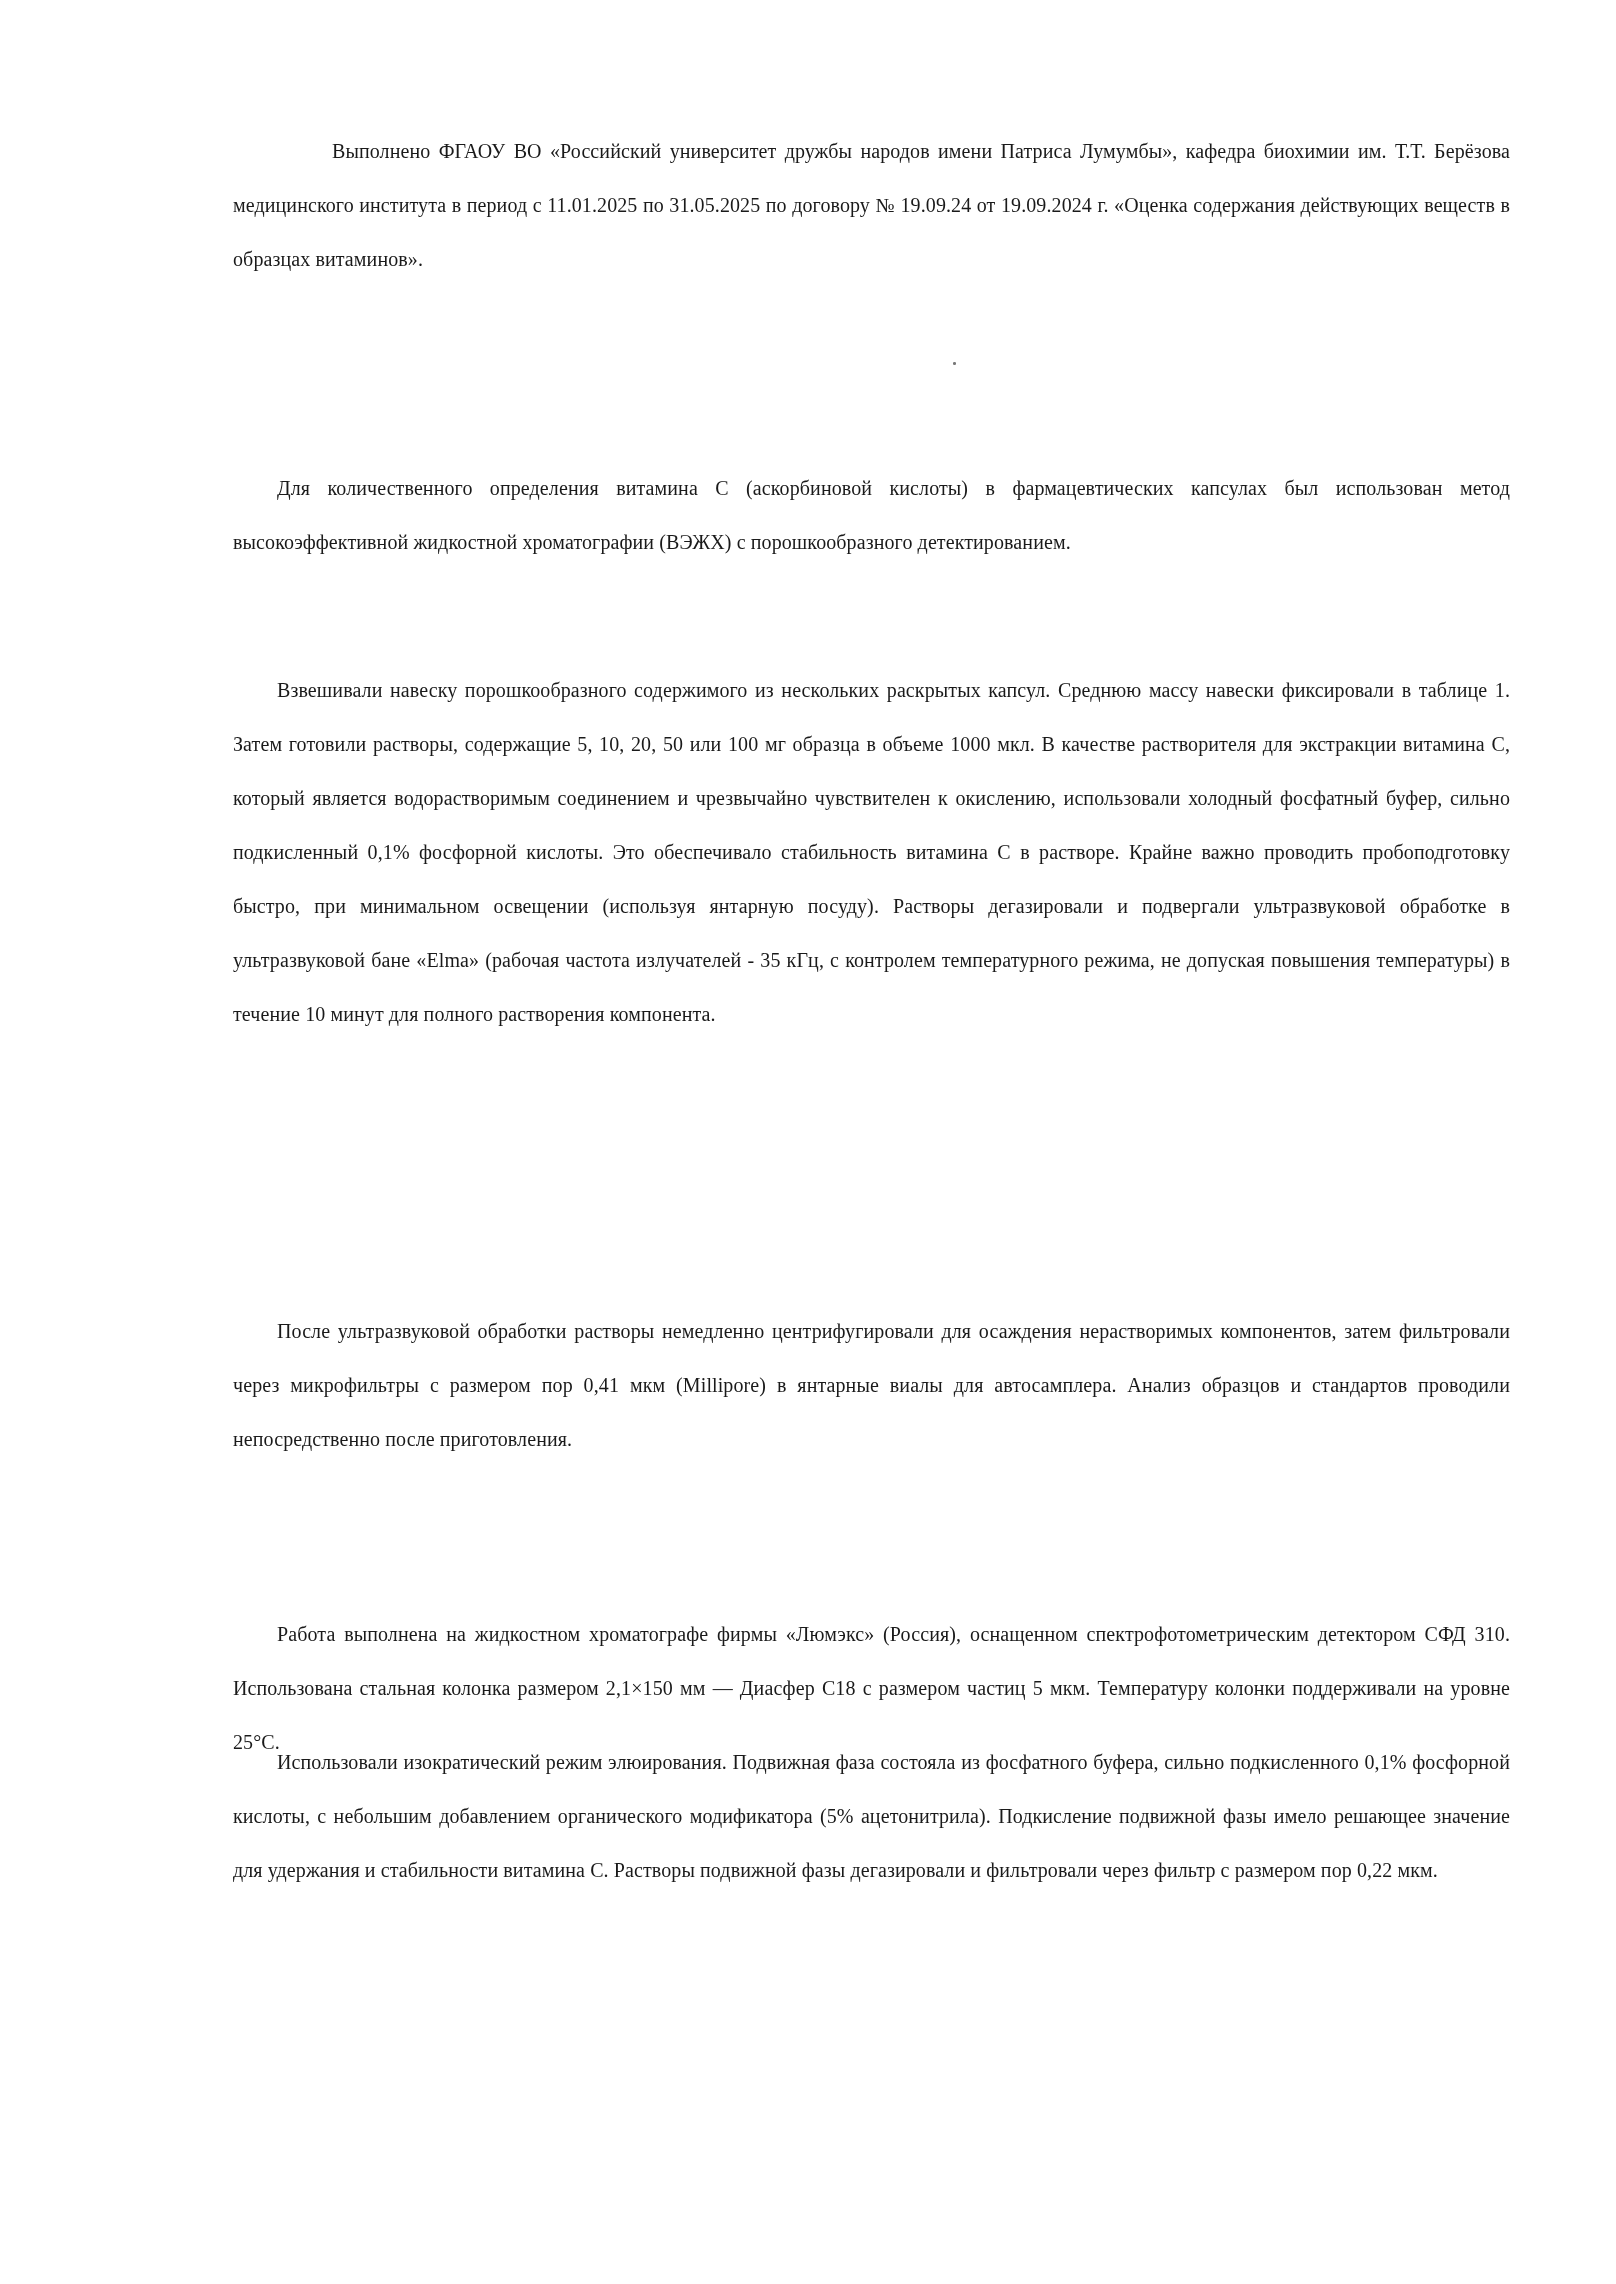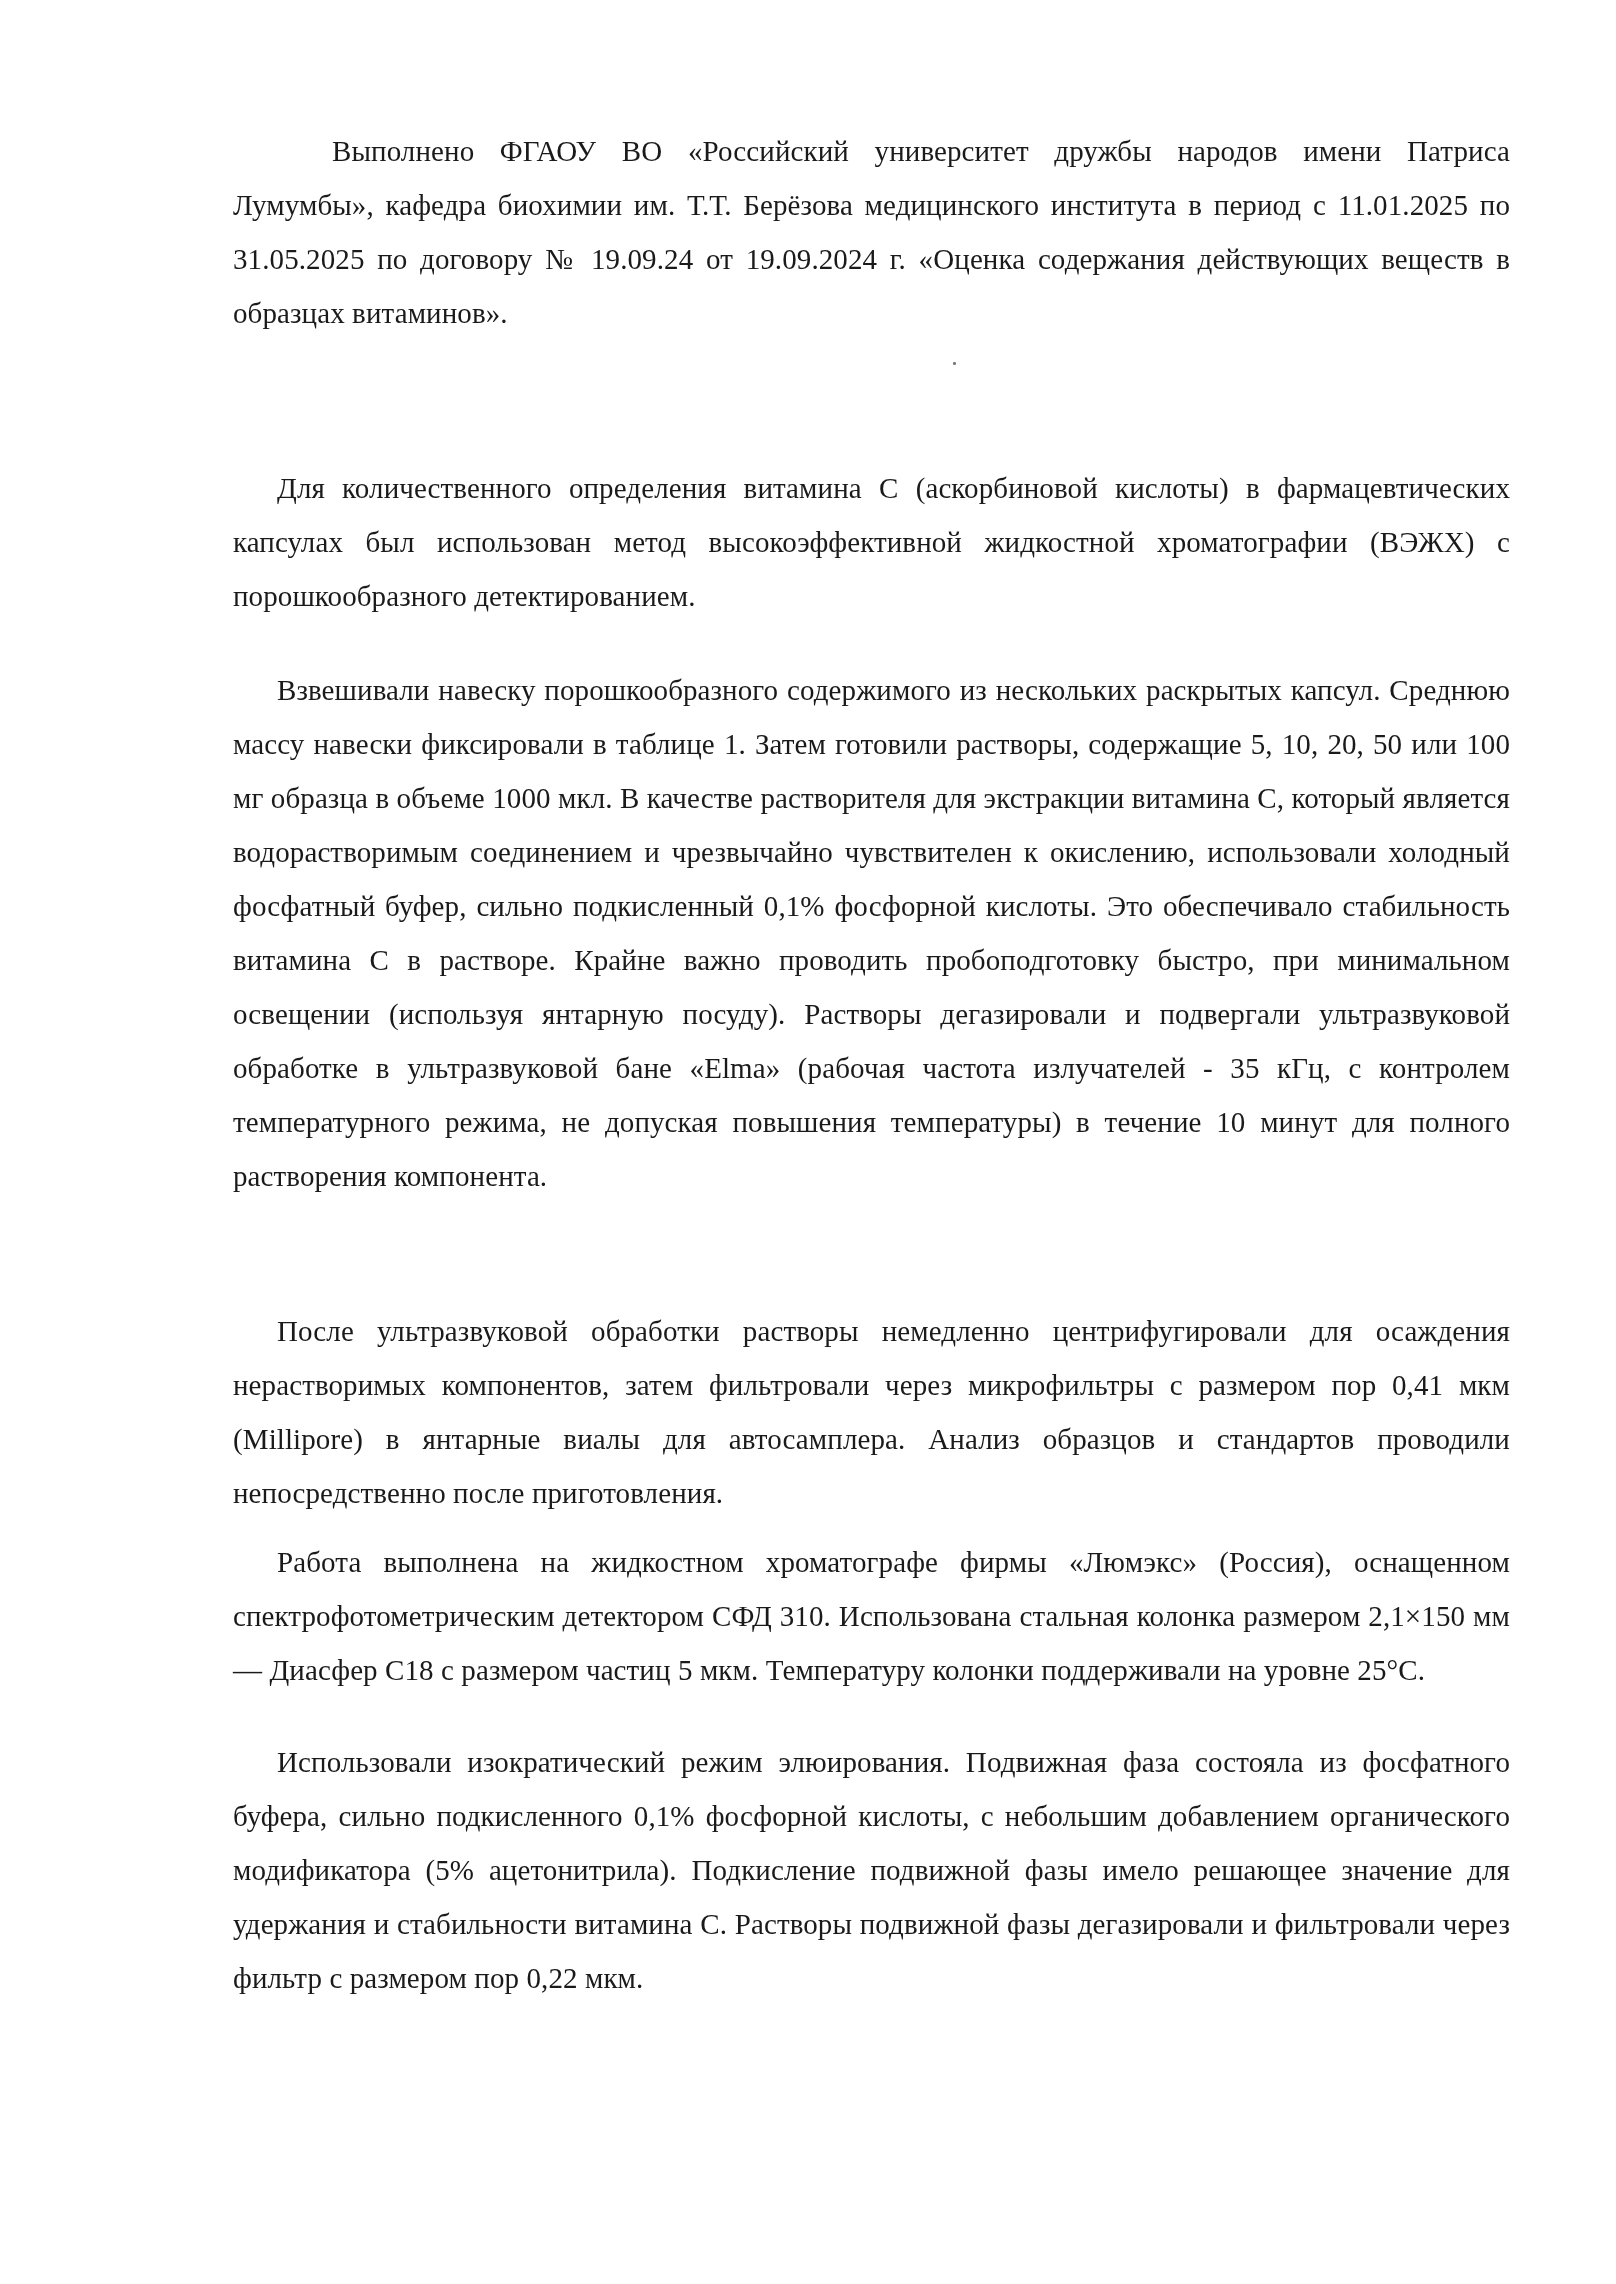--- a/index.html
+++ b/index.html
@@ -19,21 +19,21 @@
       position: absolute;
       left: 0; top: 0;
       width: 1617px;
       height: 2284px;
       background: #ffffff;
     }
     .column {
       position: absolute;
       left: 233px;
       width: 1277px;
-      font-size: 29px;
+      font-size: 20px;
       line-height: 54px;
       text-align: justify;
       text-align-last: left;
       letter-spacing: 0.1px;
     }
     .para {
       margin: 0;
       text-align: justify;
     }
     .p-intro { text-indent: 99px; }
@@ -79,21 +79,21 @@
   </div>
 
   <div class="column" style="top:663px;">
     <p class="para p-std">Взвешивали навеску порошкообразного содержимого из нескольких раскрытых капсул. Среднюю массу навески фиксировали в таблице 1. Затем готовили растворы, содержащие 5, 10, 20, 50 или 100 мг образца в объеме 1000 мкл. В качестве растворителя для экстракции витамина С, который является водорастворимым соединением и чрезвычайно чувствителен к окислению, использовали холодный фосфатный буфер, сильно подкисленный 0,1% фосфорной кислоты. Это обеспечивало стабильность витамина С в растворе. Крайне важно проводить пробоподготовку быстро, при минимальном освещении (используя янтарную посуду). Растворы дегазировали и подвергали ультразвуковой обработке в ультразвуковой бане «Elma» (рабочая частота излучателей - 35 кГц, с контролем температурного режима, не допуская повышения температуры) в течение 10 минут для полного растворения компонента.</p>
   </div>
 
   <div class="column" style="top:1304px;">
     <p class="para p-std">После ультразвуковой обработки растворы немедленно центрифугировали для осаждения нерастворимых компонентов, затем фильтровали через микрофильтры с размером пор 0,41 мкм (Millipore) в янтарные виалы для автосамплера. Анализ образцов и стандартов проводили непосредственно после приготовления.</p>
   </div>
 
-  <div class="column" style="top:1535px;">
+  <div class="column" style="top:1607px;">
     <p class="para p-std">Работа выполнена на жидкостном хроматографе фирмы «Люмэкс» (Россия), оснащенном спектрофотометрическим детектором СФД 310. Использована стальная колонка размером 2,1×150 мм — Диасфер С18 с размером частиц 5 мкм. Температуру колонки поддерживали на уровне 25°С.</p>
   </div>
 
   <div class="column" style="top:1735px;">
     <p class="para p-std">Использовали изократический режим элюирования. Подвижная фаза состояла из фосфатного буфера, сильно подкисленного 0,1% фосфорной кислоты, с небольшим добавлением органического модификатора (5% ацетонитрила). Подкисление подвижной фазы имело решающее значение для удержания и стабильности витамина С. Растворы подвижной фазы дегазировали и фильтровали через фильтр с размером пор 0,22 мкм.</p>
   </div>
 
 </div>
 
 

